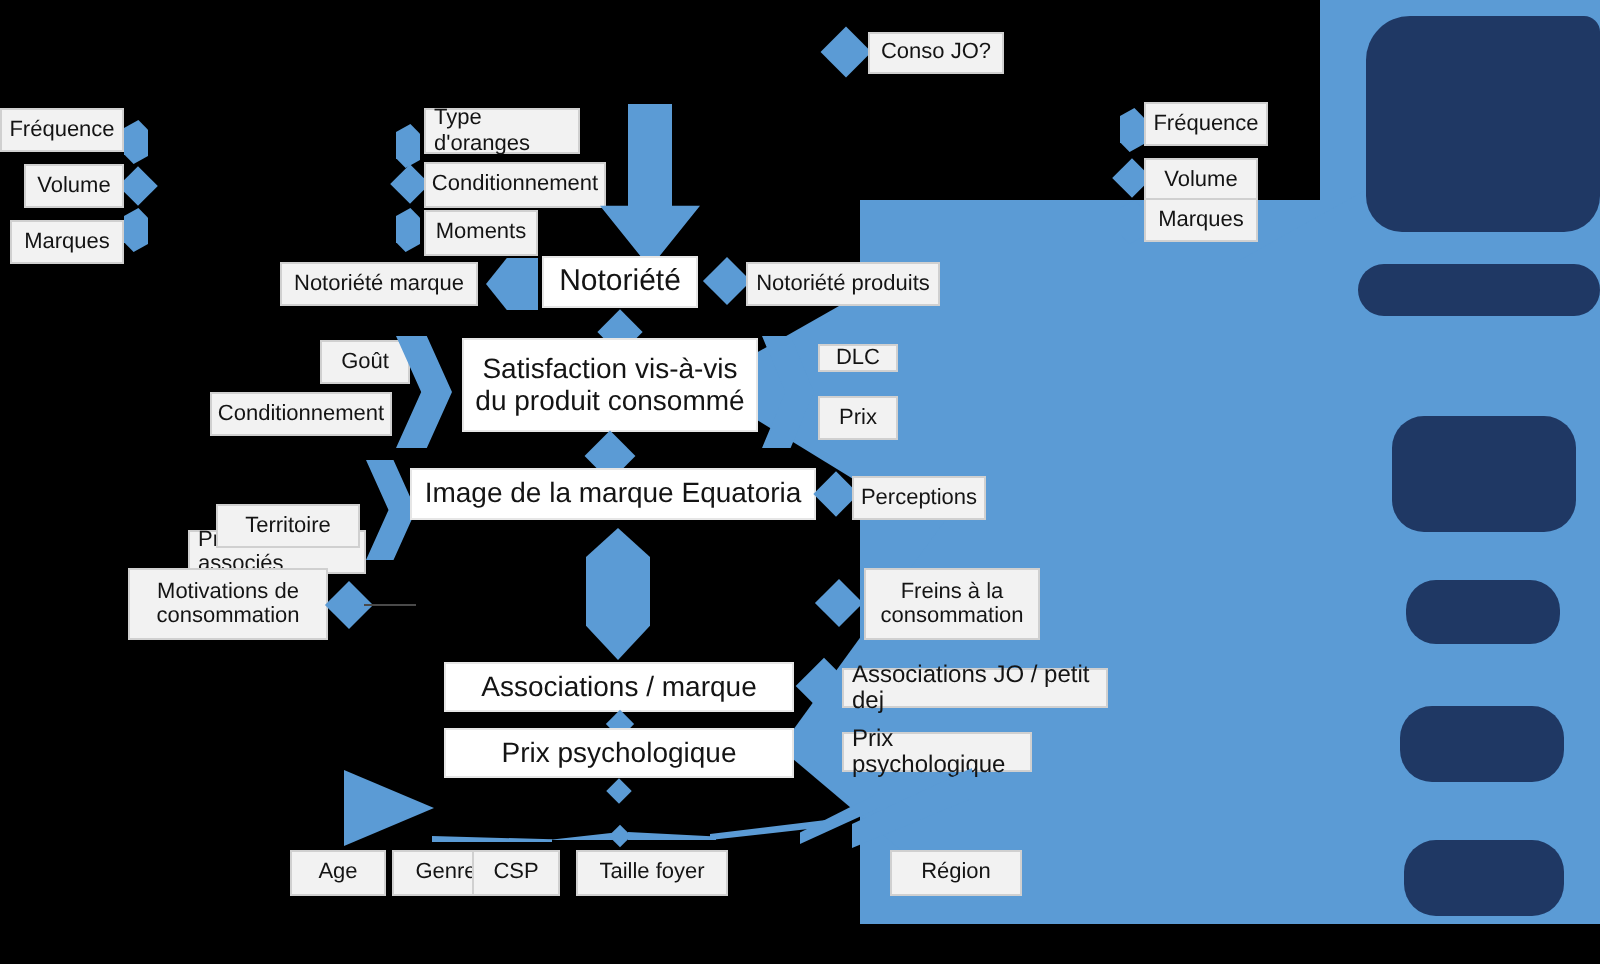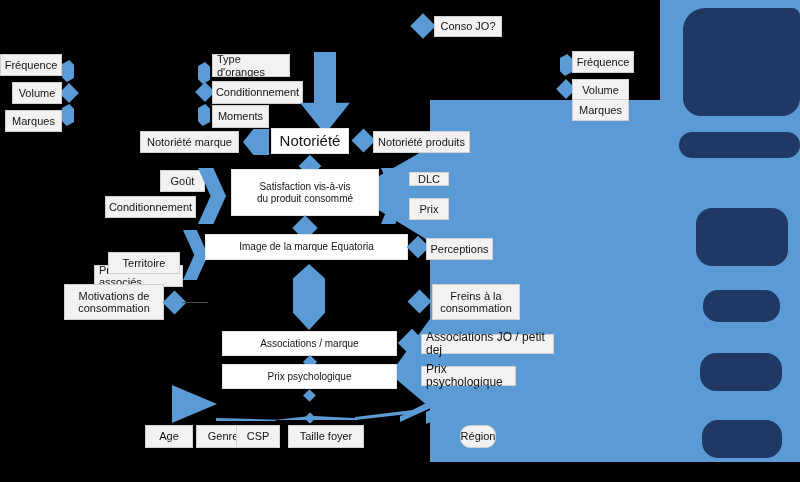--- a/index.html
+++ b/index.html
@@ -19,21 +19,21 @@
   
   .nbox{
     position:absolute;box-sizing:border-box;
     background:#F2F2F2;border:1px solid #D0D0D0;
     display:flex;align-items:center;justify-content:center;
     color:#141414;line-height:1.12;
     font-size:11px;padding:1px 4px;
   }
   .nbox.white{background:#FFFFFF;border-color:#E6E6E6;}
   .nbox.big{font-size:15px;}
-  .nbox.mid{font-size:10px;}
+  .nbox.mid{font-size:14px;}
   .nbox.sm{font-size:12px;}
   .diamond{
     position:absolute;background:#5B9BD5;
     transform:rotate(45deg);
   }
   .line{position:absolute;background:#4A4A4A;height:1px;}
   .thinline{position:absolute;background:#5B9BD5;}
 
   .arrow-down-big{
     position:absolute;background:#5B9BD5;
@@ -183,15 +183,15 @@
               clip-path:polygon(0 70%,100% 0,100% 35%,0 100%);"></div>
   <div class="thinline" style="left:400px;top:396px;width:40px;height:26px;
               clip-path:polygon(100% 0,100% 30%,0 100%,0 78%);"></div>
   <div class="thinline" style="left:426px;top:384px;width:60px;height:40px;
               clip-path:polygon(100% 0,100% 38%,0 100%,0 70%);"></div>
 
   <div class="nbox" style="left:145px;top:425px;width:48px;height:23px;">Age</div>
   <div class="nbox" style="left:196px;top:425px;width:54px;height:23px;">Genre</div>
   <div class="nbox" style="left:236px;top:425px;width:44px;height:23px;">CSP</div>
   <div class="nbox" style="left:288px;top:425px;width:76px;height:23px;">Taille foyer</div>
-  <div class="nbox" style="left:460px;top:425px;width:36px;height:23px;border-radius:10px;">Région</div>
+  <div class="nbox" style="left:445px;top:425px;width:66px;height:23px;">Région</div>
 
 </div>
 
 </body></html>

